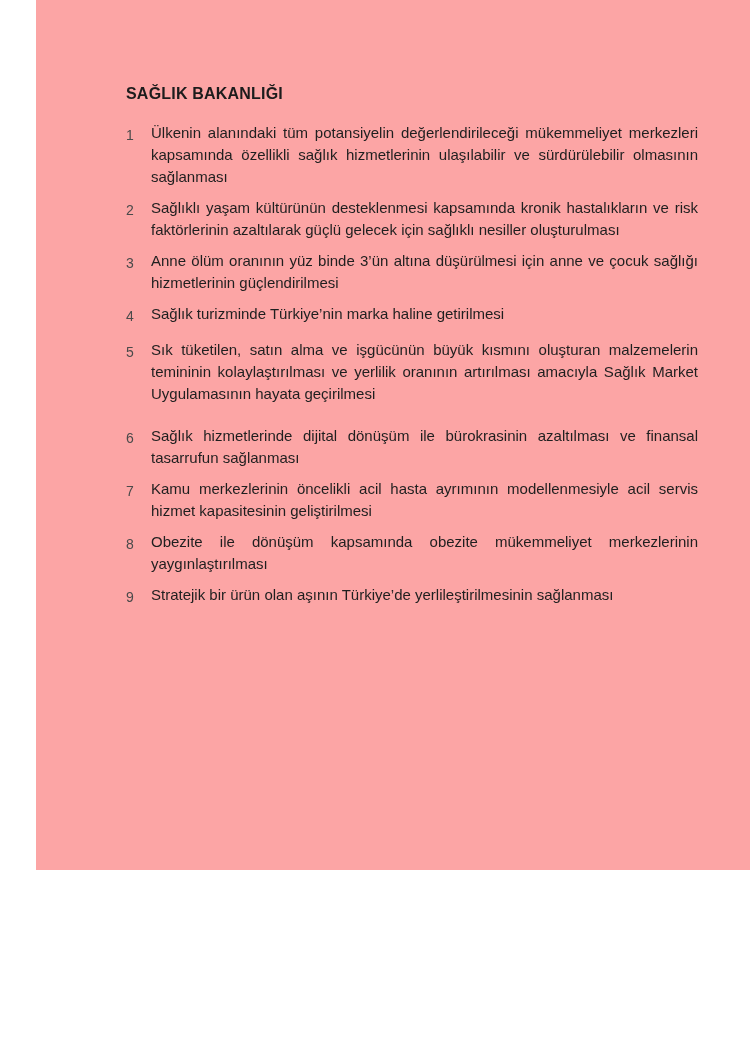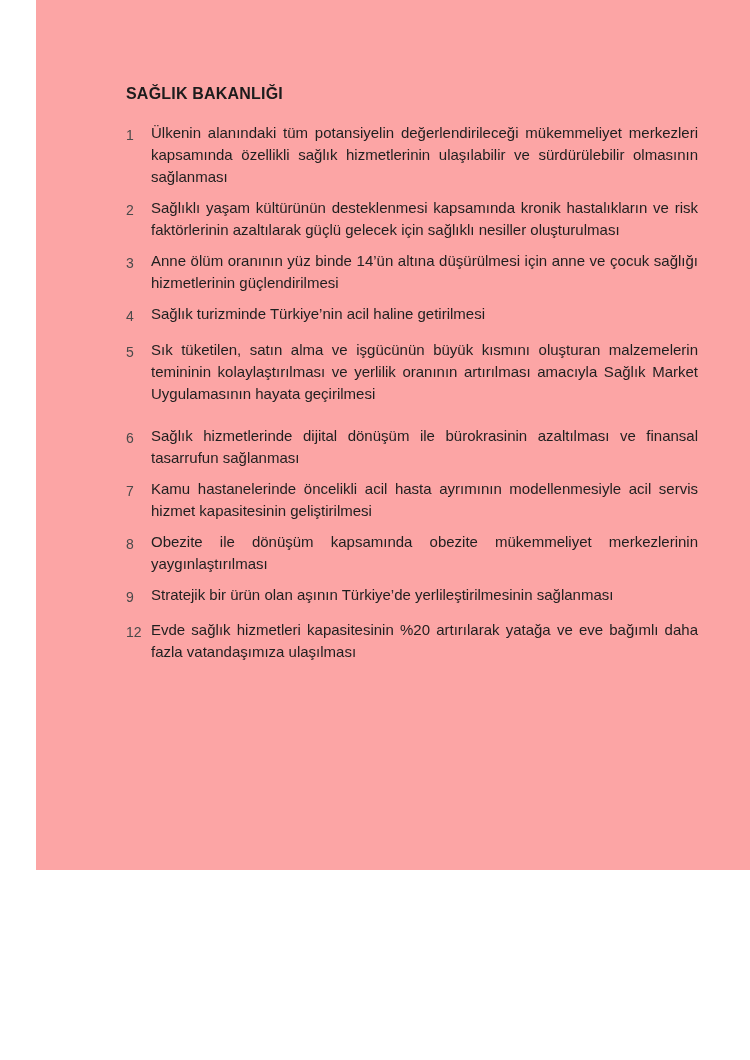--- a/index.html
+++ b/index.html
@@ -76,57 +76,53 @@
       <div class="txt">Ülkenin alanındaki tüm potansiyelin değerlendirileceği mükemmeliyet merkezleri kapsamında özellikli sağlık hizmetlerinin ulaşılabilir ve sürdürülebilir olmasının sağlanması</div>
     </div>
 
     <div class="item">
       <div class="num">2</div>
       <div class="txt">Sağlıklı yaşam kültürünün desteklenmesi kapsamında kronik hastalıkların ve risk faktörlerinin azaltılarak güçlü gelecek için sağlıklı nesiller oluşturulması</div>
     </div>
 
     <div class="item">
       <div class="num">3</div>
-      <div class="txt">Anne ölüm oranının yüz binde 14’ün altına düşürülmesi için anne ve çocuk sağlığı hizmetlerinin güçlendirilmesi</div>
+      <div class="txt">Anne ölüm oranının yüz binde 3’ün altına düşürülmesi için anne ve çocuk sağlığı hizmetlerinin güçlendirilmesi</div>
     </div>
 
     <div class="item">
       <div class="num">4</div>
-      <div class="txt">Sağlık turizminde Türkiye’nin acil haline getirilmesi</div>
+      <div class="txt">Sağlık turizminde Türkiye’nin marka haline getirilmesi</div>
     </div>
 
     <div class="item">
       <div class="num">5</div>
       <div class="txt">Sık tüketilen, satın alma ve işgücünün büyük kısmını oluşturan malzemelerin temininin kolaylaştırılması ve yerlilik oranının artırılması amacıyla Sağlık Market Uygulamasının hayata geçirilmesi</div>
     </div>
 
     <div class="item gap-before">
       <div class="num">6</div>
       <div class="txt">Sağlık hizmetlerinde dijital dönüşüm ile bürokrasinin azaltılması ve finansal tasarrufun sağlanması</div>
     </div>
 
     <div class="item">
       <div class="num">7</div>
-      <div class="txt">Kamu hastanelerinde öncelikli acil hasta ayrımının modellenmesiyle acil servis hizmet kapasitesinin geliştirilmesi</div>
+      <div class="txt">Kamu merkezlerinin öncelikli acil hasta ayrımının modellenmesiyle acil servis hizmet kapasitesinin geliştirilmesi</div>
     </div>
 
     <div class="item">
       <div class="num">8</div>
       <div class="txt">Obezite ile dönüşüm kapsamında obezite mükemmeliyet merkezlerinin yaygınlaştırılması</div>
     </div>
 
     <div class="item">
       <div class="num">9</div>
       <div class="txt">Stratejik bir ürün olan aşının Türkiye’de yerlileştirilmesinin sağlanması</div>
     </div>
 
 
 
-    <div class="item">
-      <div class="num">12</div>
-      <div class="txt">Evde sağlık hizmetleri kapasitesinin %20 artırılarak yatağa ve eve bağımlı daha fazla vatandaşımıza ulaşılması</div>
-    </div>
 
 
   </div>
 
   <div class="footer">26 / 43</div>
 </div>
 
 </body></html>

